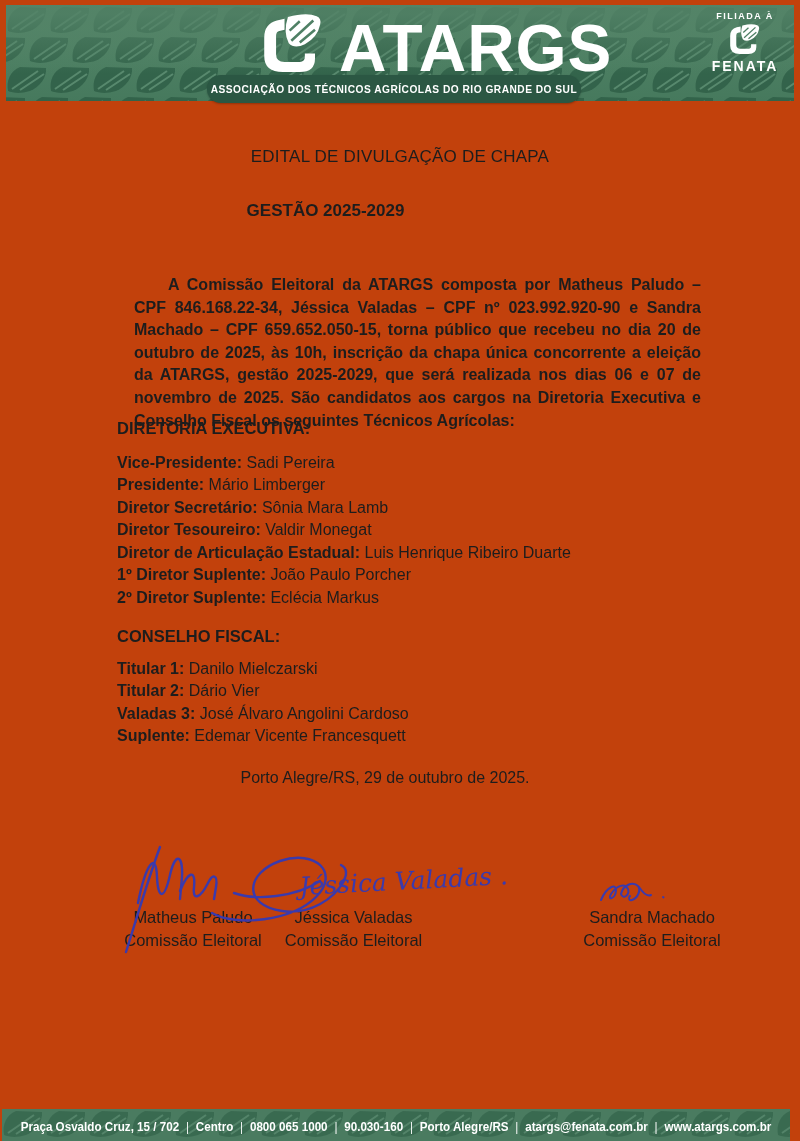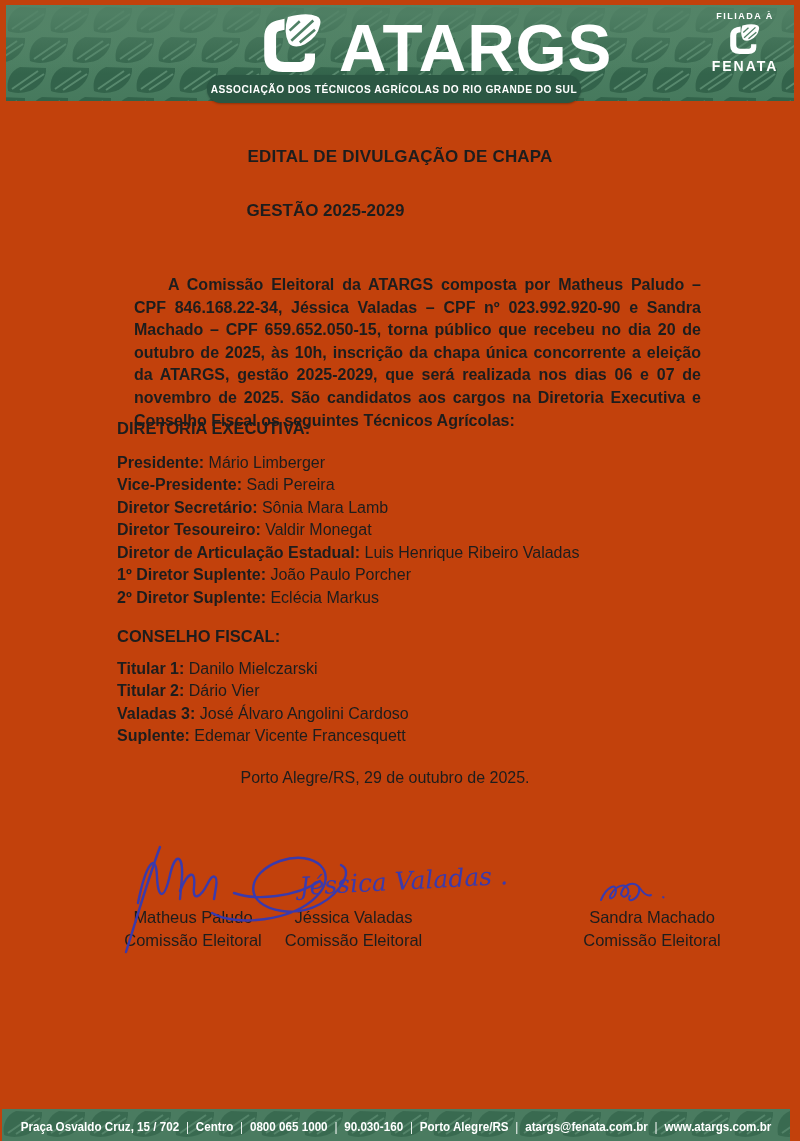--- a/index.html
+++ b/index.html
@@ -21,21 +21,21 @@
   .fenata-mark{display:block;width:46px;height:34px;margin:2px auto 0;}
   .fenata-word{font-size:14px;font-weight:bold;letter-spacing:2px;margin-top:1px;}
   .pill{position:absolute;left:207px;top:75px;width:374px;height:28px;background:#2b5743;
         border-radius:15px;display:flex;align-items:center;justify-content:center;z-index:2;
         box-shadow:0 1px 2px rgba(0,0,0,.25);}
   .pill span{color:#fff;font-size:10.5px;font-weight:bold;letter-spacing:.5px;
              white-space:nowrap;transform:scaleX(.97);}
 
   
   .doc-title{position:absolute;left:0;top:147px;width:800px;text-align:center;
-             font-size:17px;font-weight:bold;letter-spacing:.2px;}
+             font-size:17px;font-weight:normal;letter-spacing:.2px;}
   .doc-subtitle{position:absolute;left:0;top:201px;width:651px;text-align:center;
              font-size:17px;font-weight:bold;}
   .body-par{position:absolute;left:117px;top:257px;width:567px;margin:17px;
             font-size:16px;line-height:22.6px;text-align:justify;text-indent:34px;font-weight:bold;}
   .sec-heading{position:absolute;left:117px;font-size:16.5px;font-weight:bold;}
   .sec1-h{top:419px;} .sec2-h{top:627px;}
   .entries{position:absolute;left:117px;width:620px;font-size:16px;line-height:22.45px;}
   .sec1-list{top:452px;} .sec2-list{top:658px;}
   .entry b{font-weight:bold;}
   .dateline{position:absolute;left:0;top:769px;width:770px;text-align:center;font-size:16px;}
@@ -108,25 +108,25 @@
     <span>ASSOCIAÇÃO DOS TÉCNICOS AGRÍCOLAS DO RIO GRANDE DO SUL</span>
   </div>
 
   <div class="doc-title">EDITAL DE DIVULGAÇÃO DE CHAPA</div>
   <div class="doc-subtitle">GESTÃO 2025-2029</div>
 
   <p class="body-par">A Comissão Eleitoral da ATARGS composta por Matheus Paludo – CPF 846.168.22-34, Jéssica Valadas – CPF nº 023.992.920-90 e Sandra Machado – CPF 659.652.050-15, torna público que recebeu no dia 20 de outubro de 2025, às 10h, inscrição da chapa única concorrente a eleição da ATARGS, gestão 2025-2029, que será realizada nos dias 06 e 07 de novembro de 2025. São candidatos aos cargos na Diretoria Executiva e Conselho Fiscal os seguintes Técnicos Agrícolas:</p>
 
   <div class="sec-heading sec1-h">DIRETORIA EXECUTIVA:</div>
   <div class="entries sec1-list">
+      <div class="entry"><b>Vice-Presidente:</b><span> Sadi Pereira</span></div>
       <div class="entry"><b>Presidente:</b><span> Mário Limberger</span></div>
-      <div class="entry"><b>Vice-Presidente:</b><span> Sadi Pereira</span></div>
       <div class="entry"><b>Diretor Secretário:</b><span> Sônia Mara Lamb</span></div>
       <div class="entry"><b>Diretor Tesoureiro:</b><span> Valdir Monegat</span></div>
-      <div class="entry"><b>Diretor de Articulação Estadual:</b><span> Luis Henrique Ribeiro Valadas</span></div>
+      <div class="entry"><b>Diretor de Articulação Estadual:</b><span> Luis Henrique Ribeiro Duarte</span></div>
       <div class="entry"><b>1º Diretor Suplente:</b><span> João Paulo Porcher</span></div>
       <div class="entry"><b>2º Diretor Suplente:</b><span> Eclécia Markus</span></div>
     </div>
 
   <div class="sec-heading sec2-h">CONSELHO FISCAL:</div>
   <div class="entries sec2-list">
       <div class="entry"><b>Titular 1:</b><span> Danilo Mielczarski</span></div>
       <div class="entry"><b>Titular 2:</b><span> Dário Vier</span></div>
       <div class="entry"><b>Valadas 3:</b><span> José Álvaro Angolini Cardoso</span></div>
       <div class="entry"><b>Suplente:</b><span> Edemar Vicente Francesquett</span></div>

